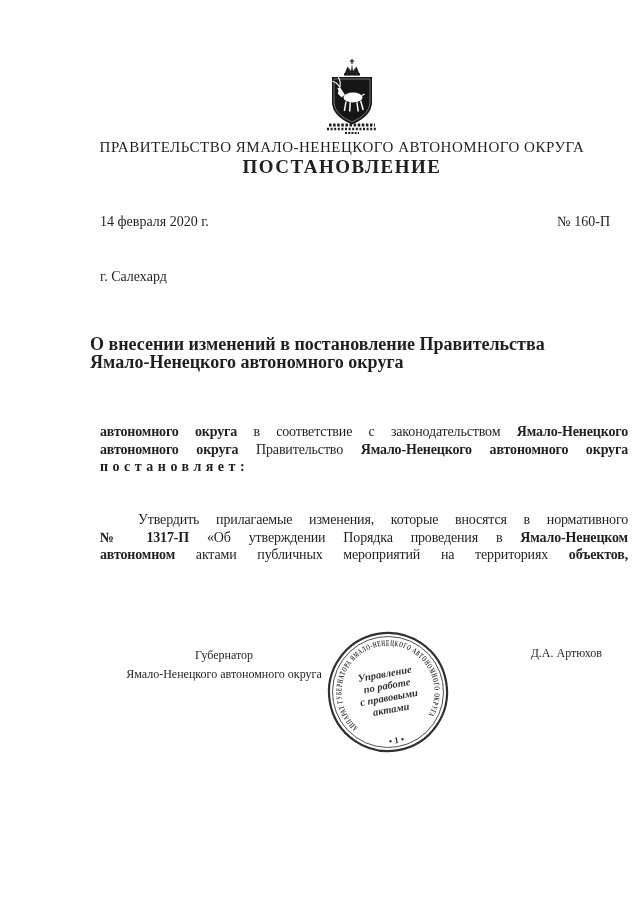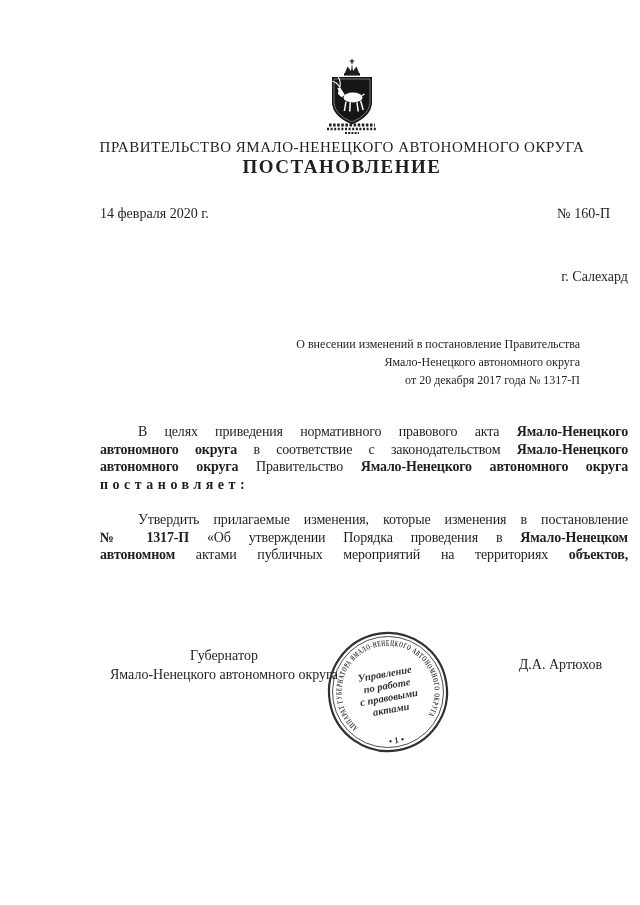--- a/index.html
+++ b/index.html
@@ -12,40 +12,40 @@
   }
   .abs{position:absolute;}
   
   #emblem{top:58px;left:316px;width:72px;height:80px;}
   
   #org-line{top:139px;left:42px;width:600px;text-align:center;
     font-size:15px;letter-spacing:.5px;white-space:nowrap;}
   #doc-type{top:156px;left:42px;width:600px;text-align:center;
     font-size:19px;font-weight:bold;letter-spacing:1.5px;white-space:nowrap;}
   
-  #meta-row{top:206px;left:100px;width:510px;display:flex;
+  #meta-row{top:214px;left:100px;width:510px;display:flex;
     justify-content:space-between;font-size:14px;}
   
-  #city{top:269px;left:100px;width:528px;text-align:right;font-size:14px;}
+  #city{top:269px;left:100px;width:528px;text-align:left;font-size:14px;}
   
-  #title{top:335px;left:90px;width:490px;text-align:right;
-    font-weight:normal;font-size:12px;line-height:18px;}
+  #title{top:335px;left:90px;width:490px;text-align:left;
+    font-weight:bold;font-size:18px;line-height:18px;}
   
   .para{left:100px;width:528px;font-size:14px;line-height:17.5px;
     letter-spacing:-0.15px;}
   #para-1{top:423px;}
   #para-2{top:511px;}
   .tline{text-align:justify;text-align-last:justify;white-space:normal;}
   .tline.nojust{text-align:center;text-align-last:left;}
   .tline.indent{text-indent:38px;}
   .b{font-weight:bold;}
   .spaced{letter-spacing:4.5px;}
   
   #signature{top:646px;left:100px;width:512px;display:flex;
-    align-items:center;font-size:14px;}
+    align-items:flex-start;font-size:12px;}
   #sig-post{width:248px;text-align:center;line-height:19px;white-space:nowrap;}
   #sig-name{margin-left:auto;padding-right:10px;white-space:nowrap;}
   
   #stamp{top:626px;left:322px;width:132px;height:132px;z-index:5;opacity:.92;}
   #stamp text{font-family:"Liberation Serif", serif;}
   .stamp-ring-text{font-size:8px;font-weight:bold;letter-spacing:1px;
     fill:var(--ink,#1f1f1f);}
   .stamp-center-text{font-size:10.5px;font-weight:bold;font-style:italic;
     text-anchor:middle;fill:var(--ink,#1f1f1f);}
   .stamp-bottom{font-size:9px;font-weight:bold;text-anchor:middle;
@@ -84,31 +84,29 @@
 <div id="meta-row" class="abs">
   <span>14 февраля 2020 г.</span>
   <span>№ 160-П</span>
 </div>
 
 <div id="city" class="abs">г. Салехард</div>
 
 <div id="title" class="abs">
   <div>О внесении изменений в постановление Правительства</div>
   <div>Ямало-Ненецкого автономного округа</div>
-  <div>от 20 декабря 2017 года № 1317-П</div>
 </div>
 
 <div id="para-1" class="abs para">
-    <div class="tline indent"><span>В целях приведения нормативного правового акта </span><span class="b">Ямало-Ненецкого</span></div>
     <div class="tline"><span class="b">автономного округа</span><span> в соответствие с законодательством </span><span class="b">Ямало-Ненецкого</span></div>
     <div class="tline"><span class="b">автономного округа</span><span> Правительство </span><span class="b">Ямало-Ненецкого автономного округа</span></div>
     <div class="tline nojust"><span class="b spaced">постановляет:</span></div>
   </div>
 <div id="para-2" class="abs para">
-    <div class="tline indent"><span>Утвердить прилагаемые изменения, которые изменения в постановление</span></div>
+    <div class="tline indent"><span>Утвердить прилагаемые изменения, которые вносятся в нормативного</span></div>
     <div class="tline"><span class="b">№ 1317-П</span><span> «Об утверждении Порядка проведения в </span><span class="b">Ямало-Ненецком</span></div>
     <div class="tline"><span class="b">автономном</span><span> актами публичных мероприятий на территориях </span><span class="b">объектов,</span></div>
   </div>
 
 <div id="signature" class="abs">
   <div id="sig-post">
     <div>Губернатор</div>
     <div>Ямало-Ненецкого автономного округа</div>
   </div>
   <div id="sig-name">Д.А. Артюхов</div>

